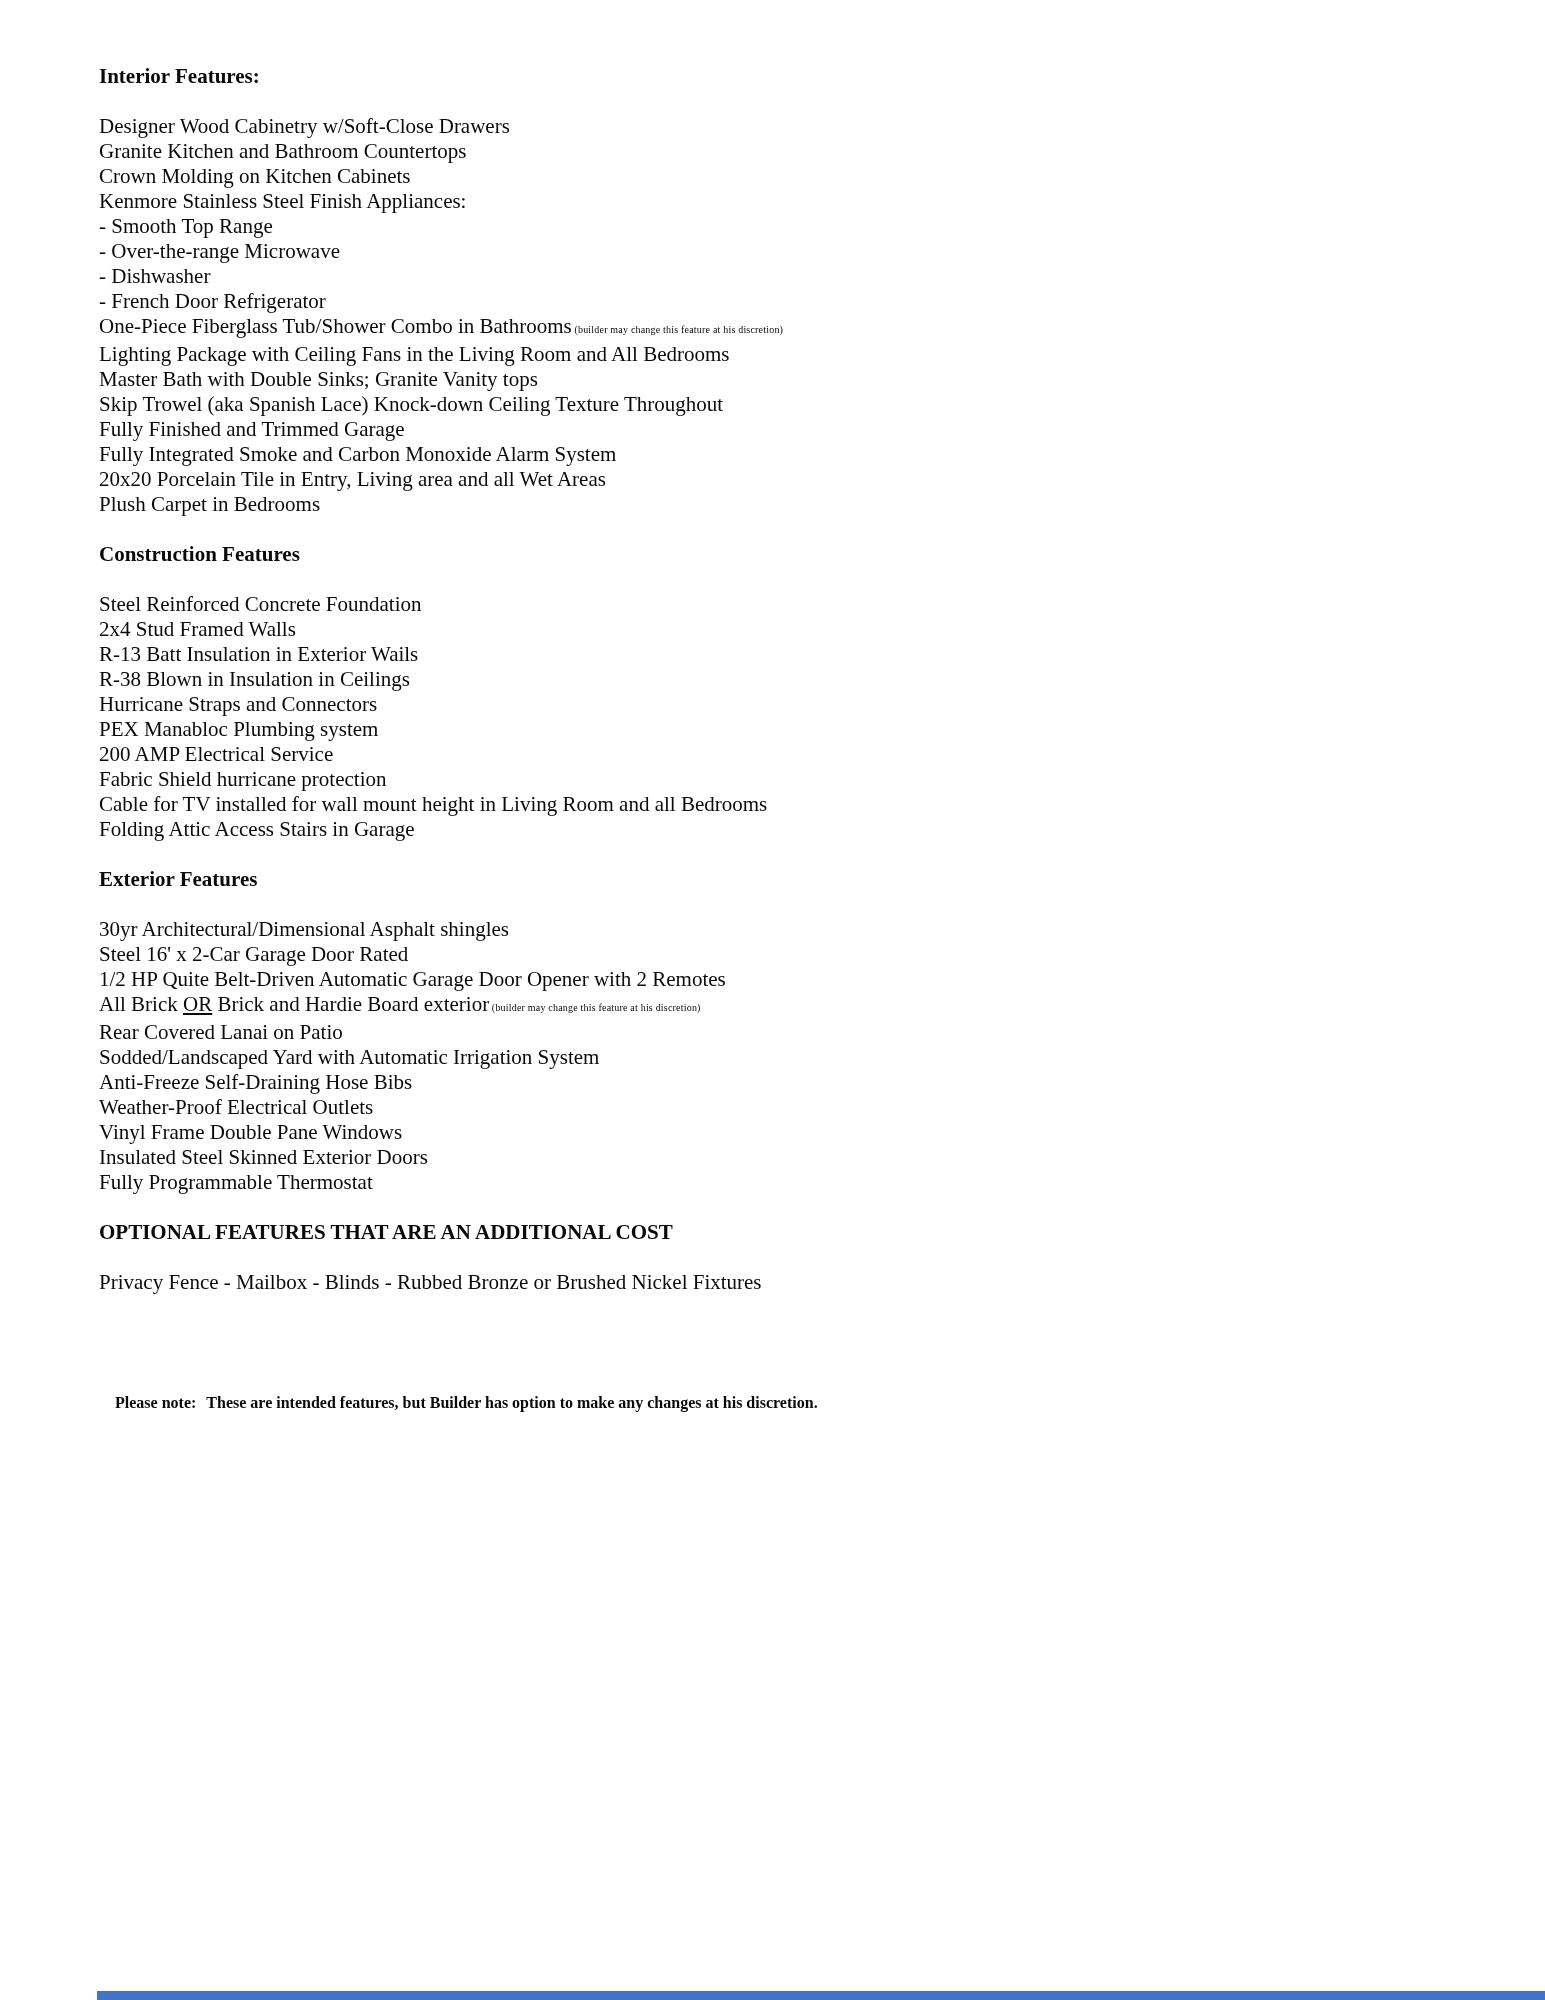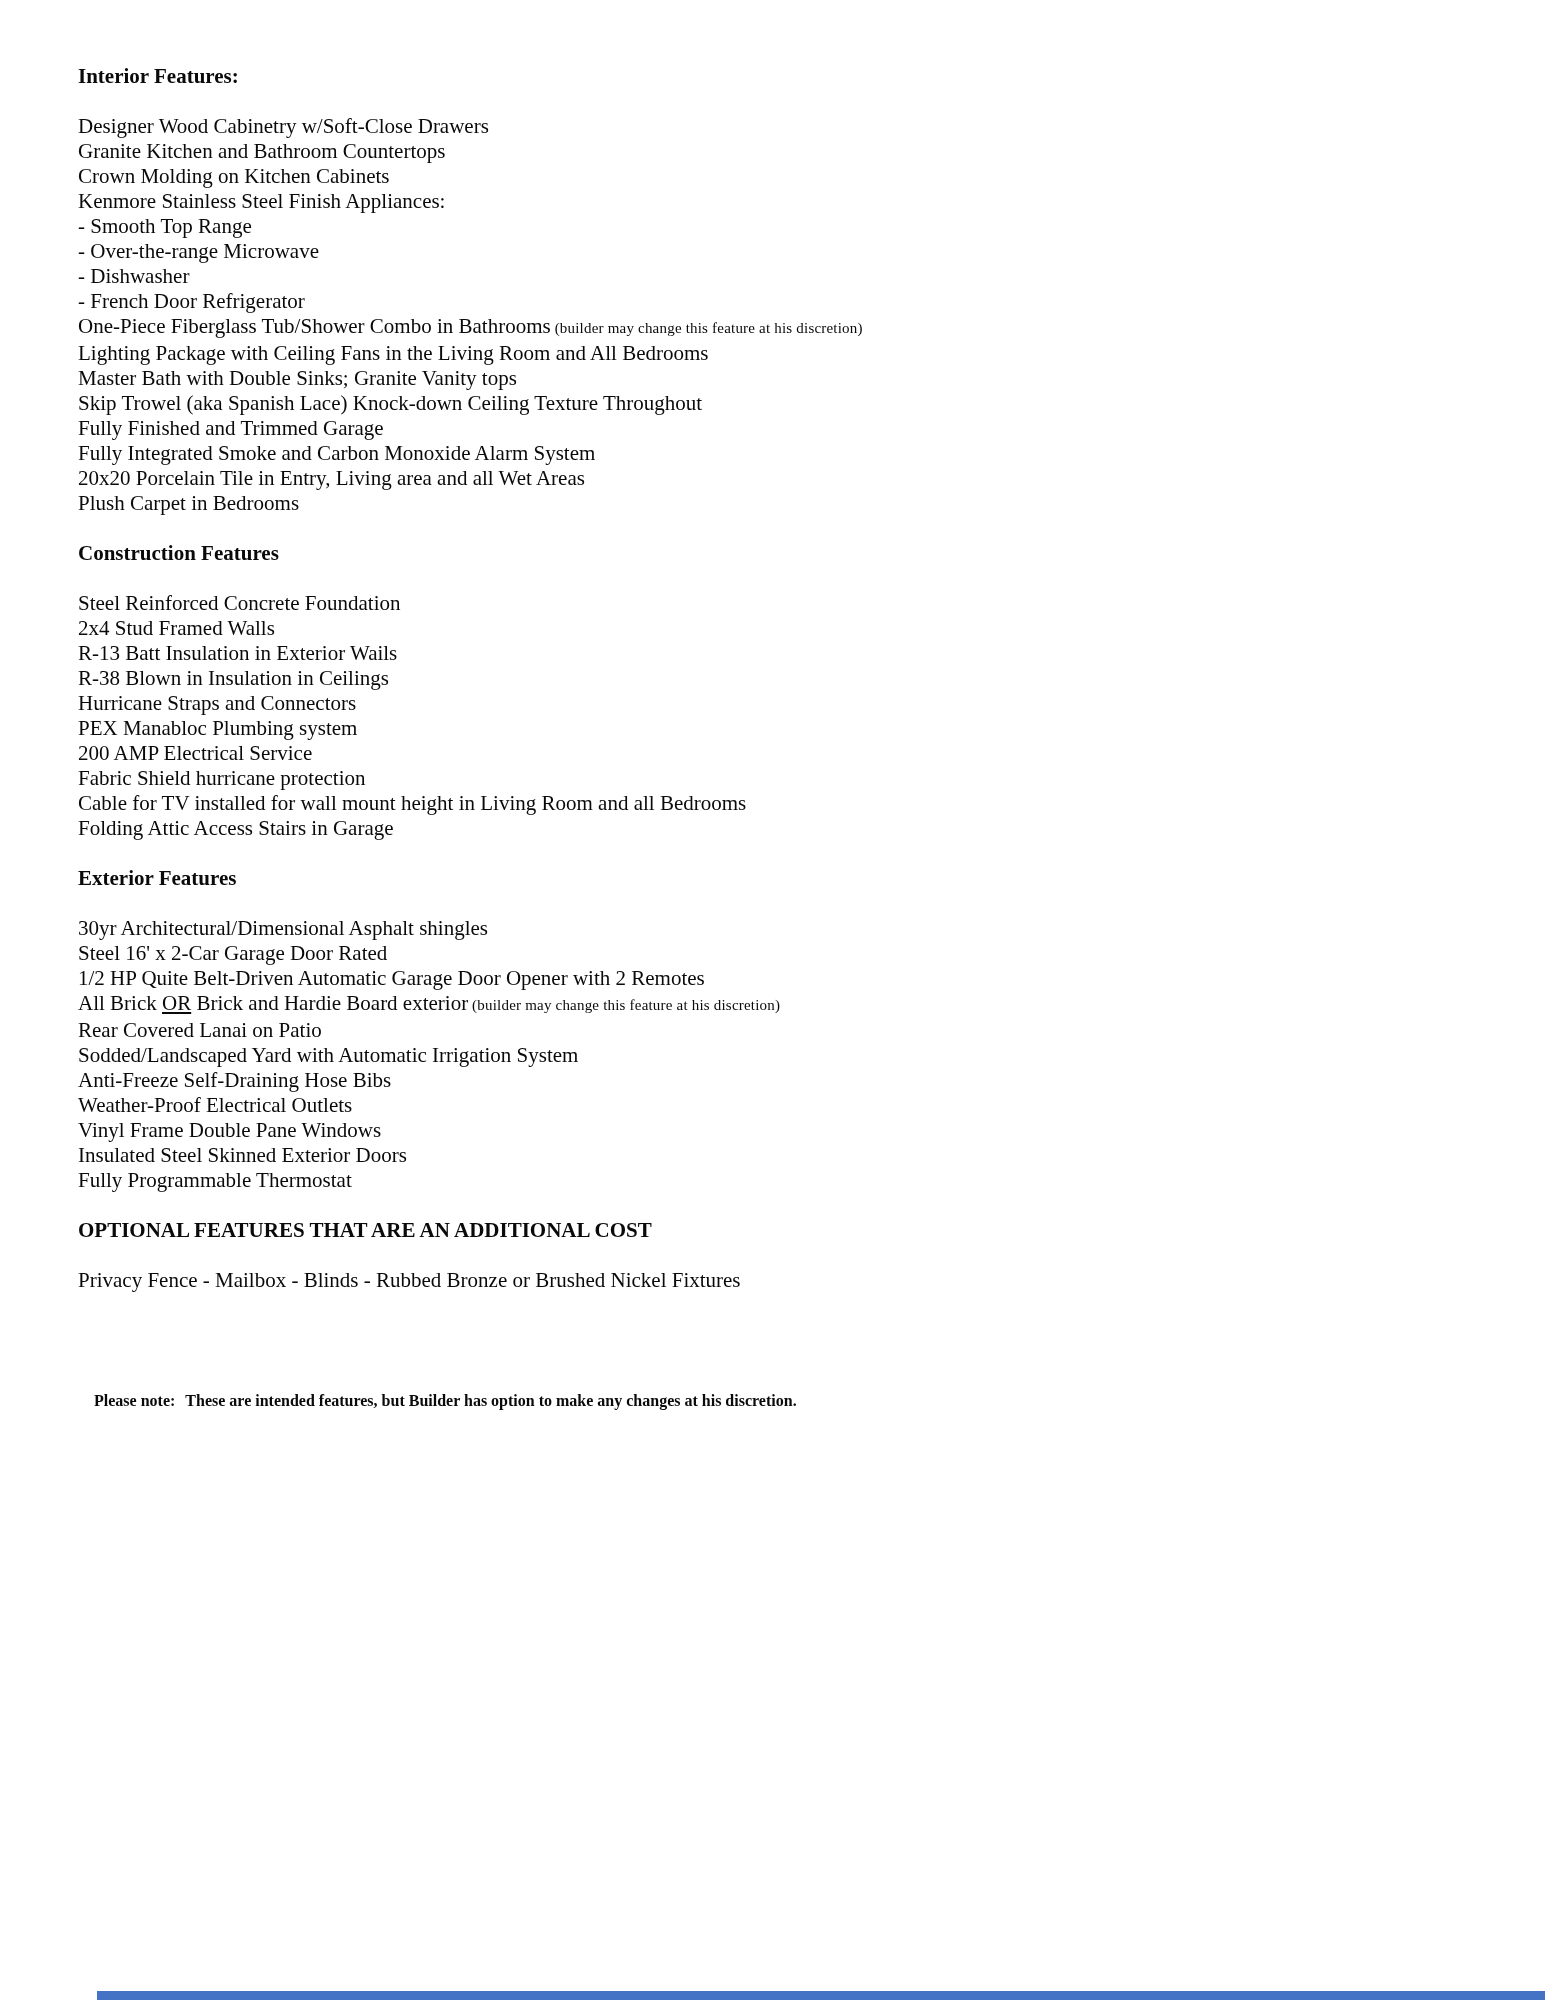--- a/index.html
+++ b/index.html
@@ -11,40 +11,40 @@
     width: 1545px;
     height: 2000px;
     position: relative;
     overflow: hidden;
     font-family: "Liberation Serif", "DejaVu Serif", serif;
     color: #0a0a0a;
   }
   .page {
     position: absolute;
     inset: 0;
-    padding: 64px 40px 0 78px;
+    padding: 64px 40px 0 99px;
     box-sizing: border-box;
   }
   .sections {
     font-size: 21px;
     line-height: 25px;
   }
   .section {
     margin-bottom: 25px; 
   }
   .section-heading {
     font-weight: bold;
     margin-bottom: 25px; 
     white-space: pre;
   }
   .feature-item {
     white-space: pre-wrap;
   }
   .builder-note {
-    font-size: 15px;
+    font-size: 10px;
     letter-spacing: 0.2px;
   }
   .underlined-word {
     text-decoration: underline;
   }
   .please-note {
     font-weight: bold;
     font-size: 16px;
     line-height: 25px;
     margin-top: 70px;

